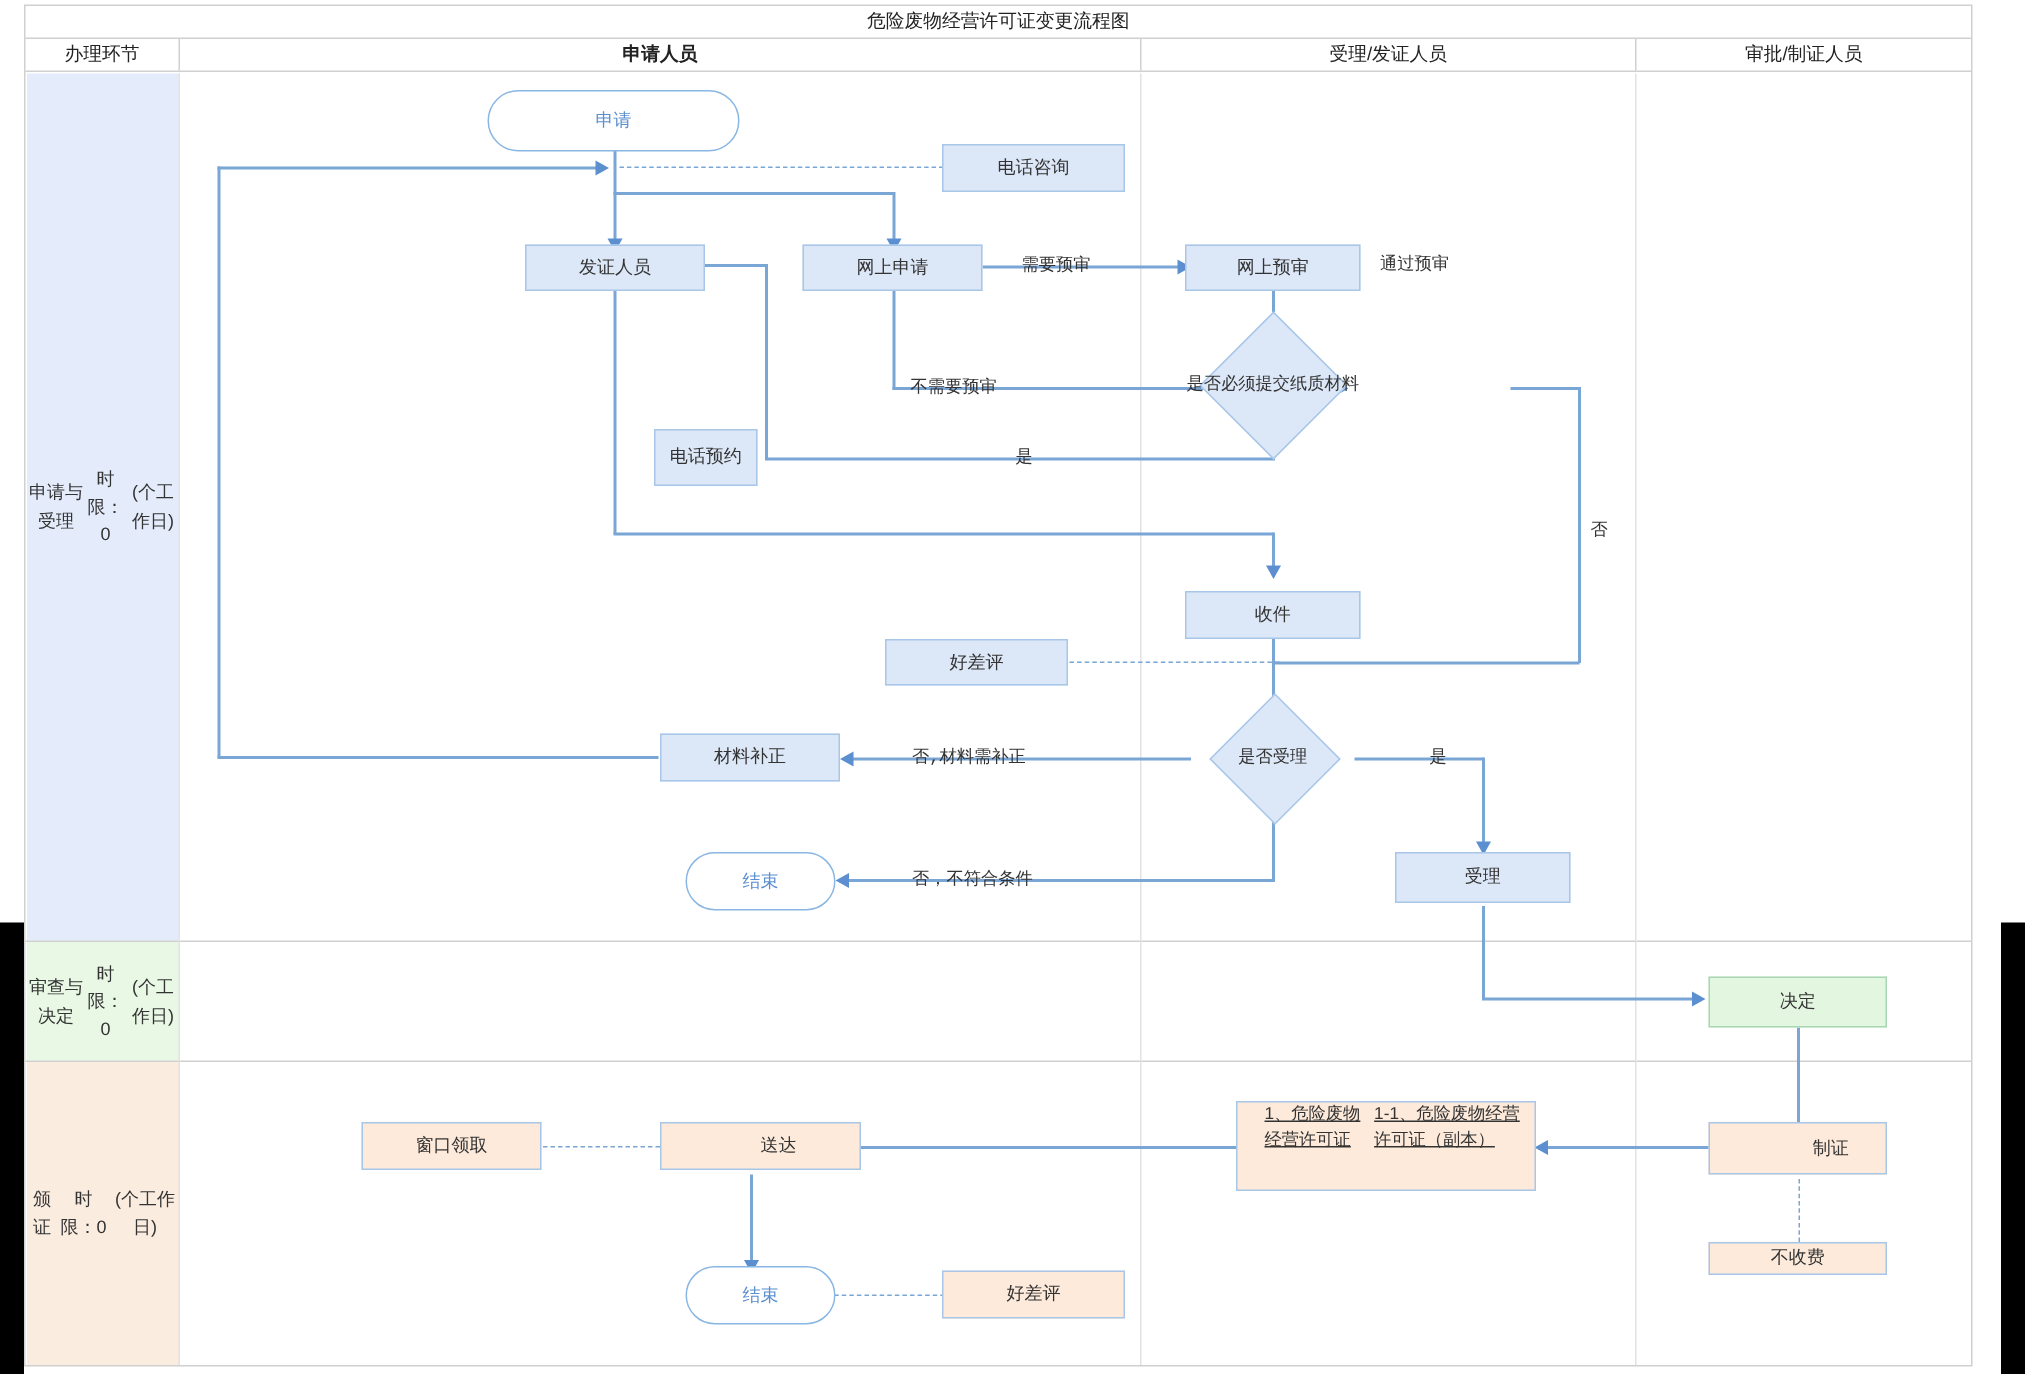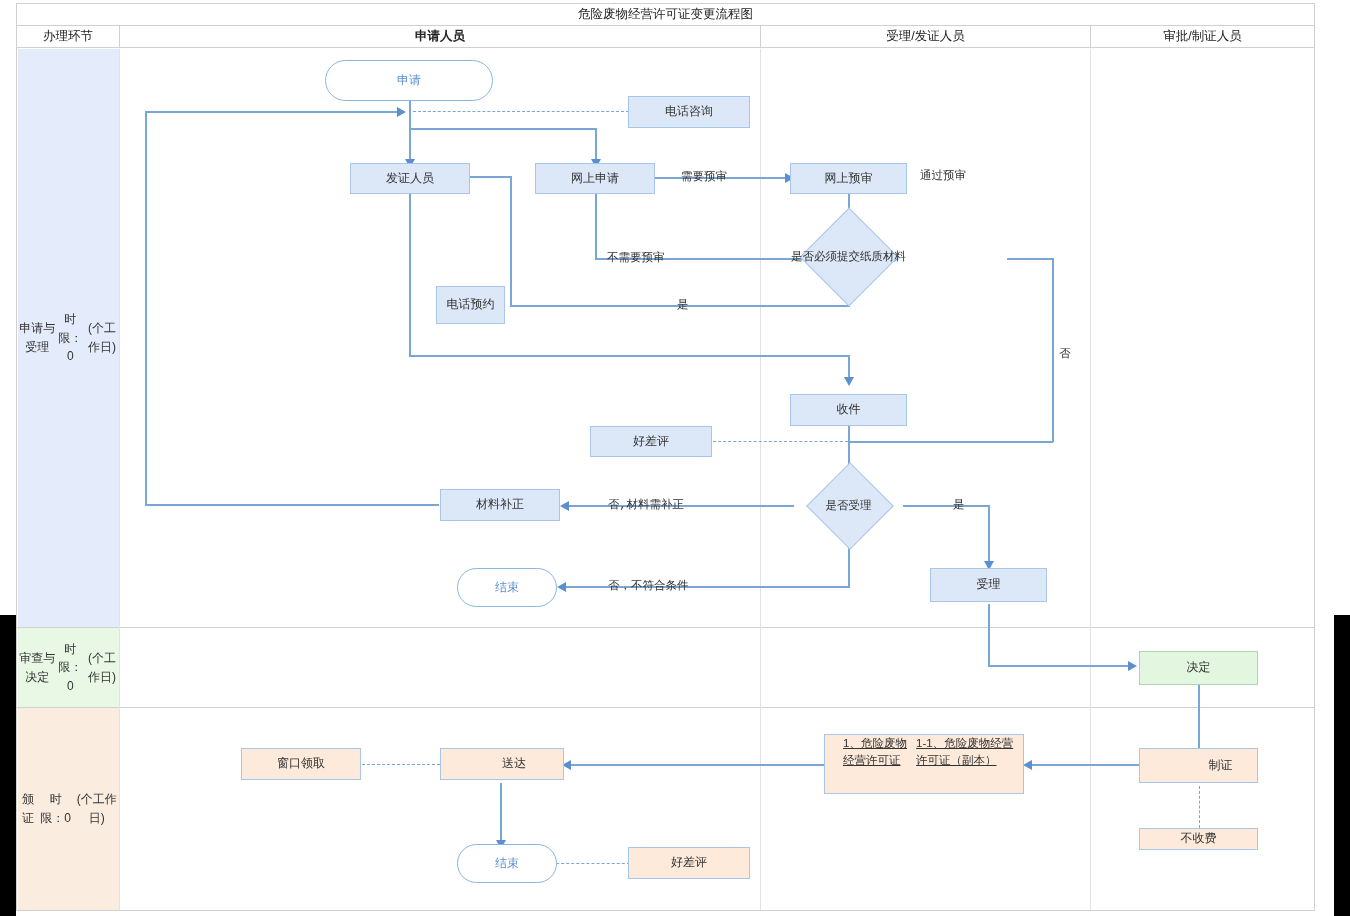--- a/index.html
+++ b/index.html
@@ -211,20 +211,20 @@
     <div class="node n-green" style="left:1122px;top:647px;width:119px;height:34px;">决定</div>
 
     <div class="node n-orange" style="left:1122px;top:744px;width:119px;height:35px;padding-left:44px;">制证</div>
     <div class="node n-orange" style="left:1122px;top:824px;width:119px;height:22px;">不收费</div>
 
     <div class="node n-doc" style="left:807px;top:730px;width:200px;height:60px;flex-direction:row;align-items:flex-start;justify-content:center;text-decoration:underline;">
       <span>1、危险废物经营许可证</span>
       <span>1-1、危险废物经营许可证（副本）</span>
     </div>
 
-    <div class="node n-orange" style="left:423px;top:744px;width:124px;height:32px;padding-left:24px;">送达</div>
+    <div class="node n-orange" style="left:423px;top:744px;width:134px;height:32px;padding-left:24px;">送达</div>
     <div class="node n-orange" style="left:224px;top:744px;width:120px;height:32px;">窗口领取</div>
 
     <div class="node n-term" style="left:440px;top:840px;width:100px;height:39px;">结束</div>
     <div class="node n-orange" style="left:611px;top:843px;width:122px;height:32px;">好差评</div>
 
   </div>
 </div>
 
 </body></html>

